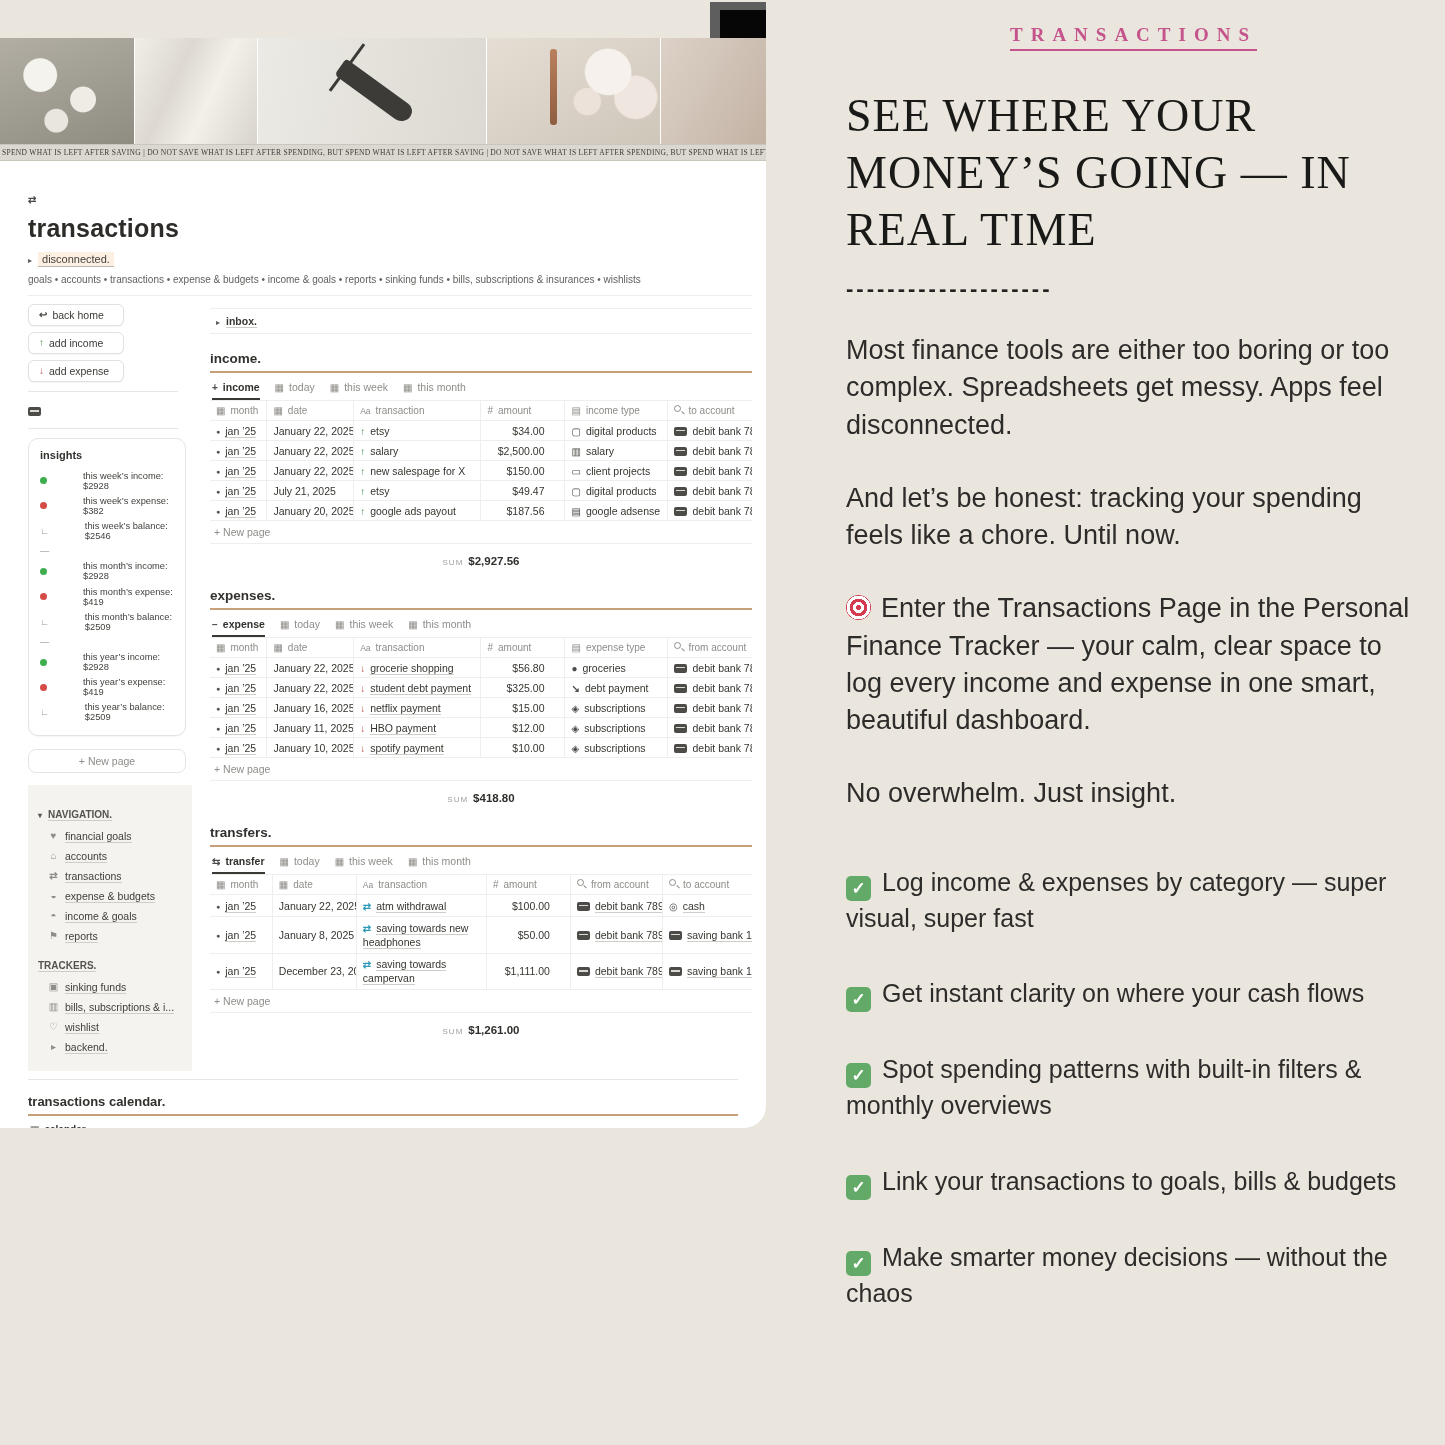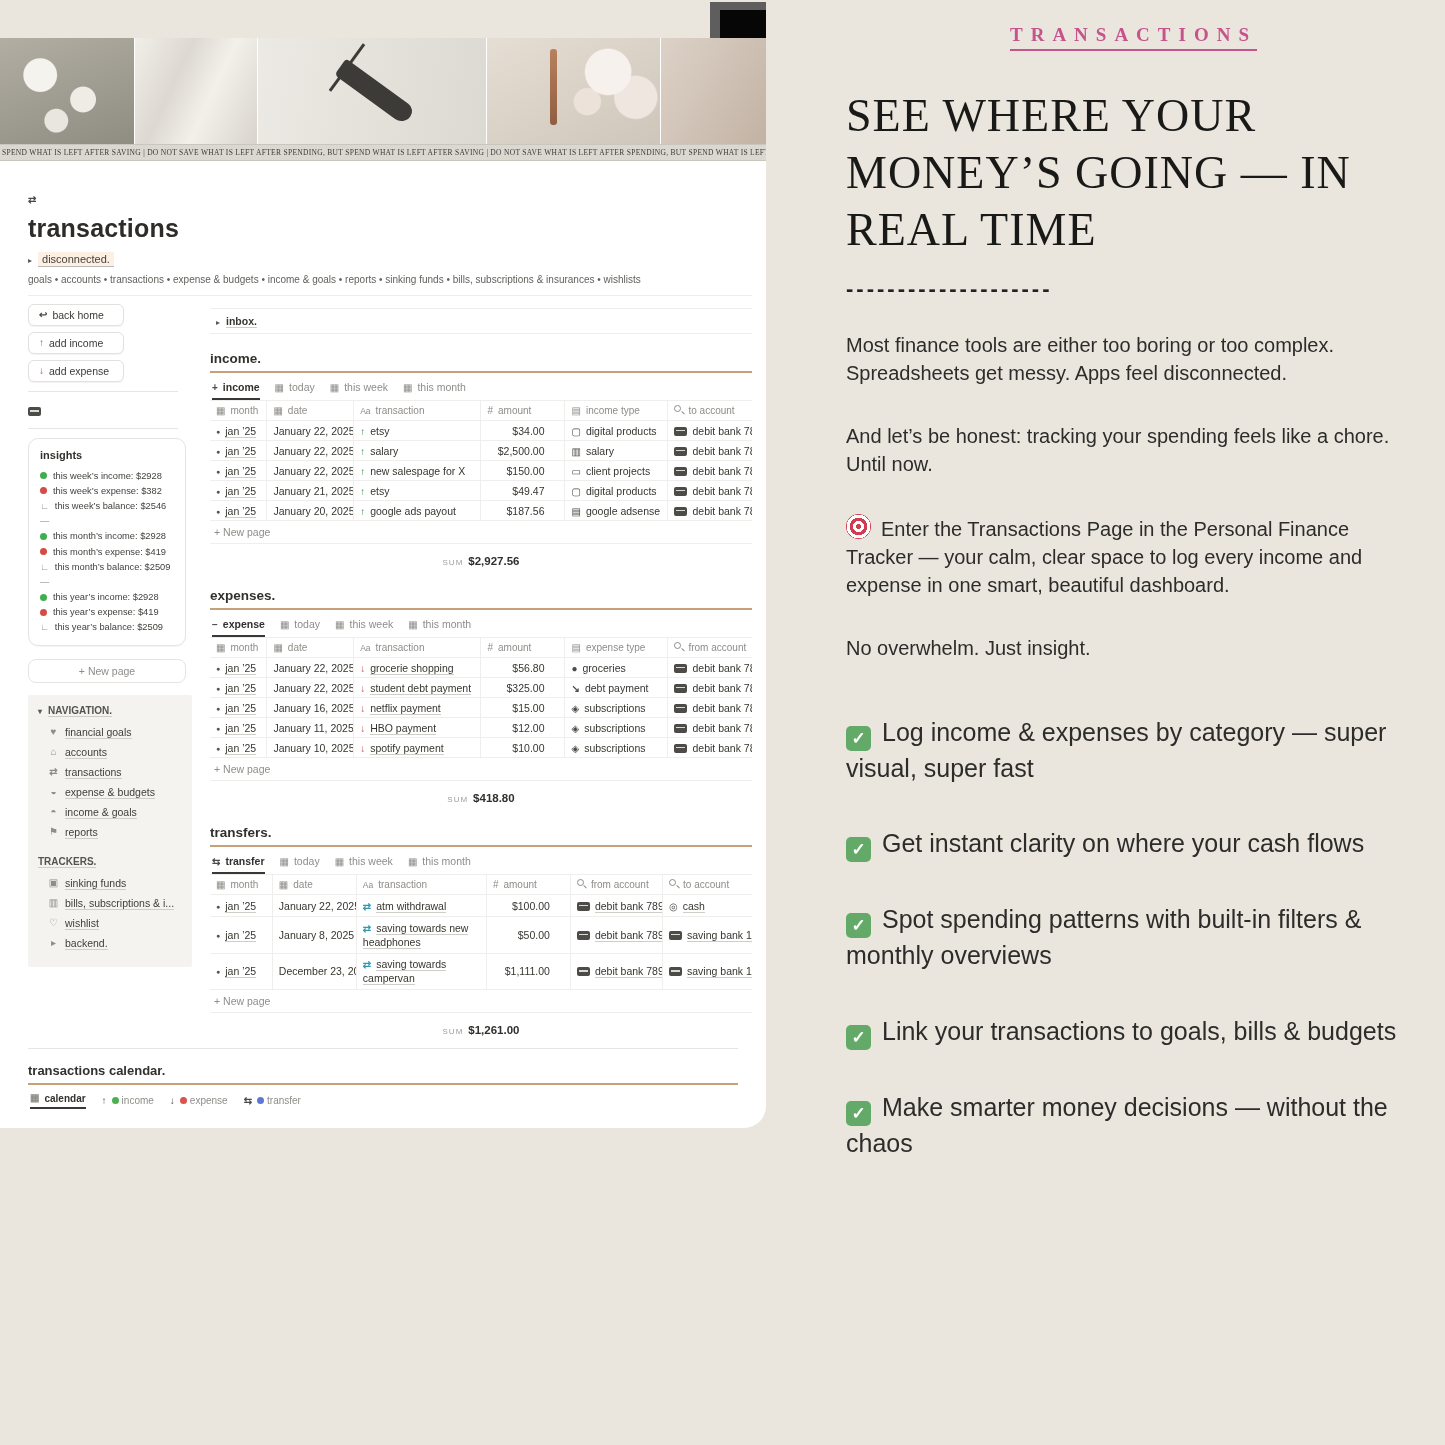--- a/index.html
+++ b/index.html
@@ -49,28 +49,28 @@
   .main{display:flex;gap:14px;margin-top:8px;}
   
   .sb{width:168px;flex-shrink:0;}
   .sb-btn{display:flex;align-items:center;width:fit-content;min-width:96px;background:#fff;
     border:1px solid #e3e1dd;border-radius:6px;padding:4px 10px;margin-bottom:6px;
     font-size:10.5px;color:#3c3a36;box-shadow:0 1px 1px rgba(0,0,0,.05);cursor:pointer;}
   .sb-div{border-top:1px solid #e8e6e2;margin:9px 0;width:150px;}
   .ins-card{background:#fff;border:1px solid #e6e4e0;border-radius:10px;padding:10px 11px;width:158px;
     box-shadow:0 1px 1px rgba(0,0,0,.04);}
   .ins-title{font-size:11px;font-weight:bold;color:#33312d;margin-bottom:7px;}
-  .ins-row{font-size:9.3px;color:#44423e;padding:2.6px 0;display:flex;align-items:center;}
+  .ins-row{font-size:9.3px;color:#44423e;padding:2.6px 0;display:flex;align-items:center;gap:30px;}
   .dot{width:7px;height:7px;border-radius:50%;display:inline-block;margin-right:6px;flex-shrink:0;}
   .dot.g{background:#3fae4e;} .dot.r{background:#d44c45;}
   .corner{color:#9a9894;margin-right:6px;font-size:9px;}
   .dashrow{color:#9a9894;}
   .newpage-btn{background:#fff;border:1px solid #e6e4e0;border-radius:8px;margin-top:13px;width:158px;
     text-align:center;padding:5px 0;font-size:10.5px;color:#8f8d89;cursor:pointer;}
-  .navblock{background:#f4f3f0;margin-top:12px;padding:10px 10px 14px;width:164px;border-radius:2px;}
+  .navblock{background:#f4f3f0;margin-top:12px;padding:24px 10px 14px;width:164px;border-radius:2px;}
   .nav-h{font-size:10px;font-weight:bold;color:#55534f;margin-bottom:6px;}
   .nav-h.mt{margin-top:14px;}
   .u{border-bottom:1px solid #cfcdc8;}
   .b{font-weight:bold;}
   .nav-item{font-size:10.5px;color:#3f3d39;padding:3.5px 0 3.5px 8px;display:flex;align-items:center;cursor:pointer;}
   .nav-item .ic{width:15px;margin-right:4px;text-align:center;}
   
   .col{flex:1;min-width:0;}
   .inbox{border-top:1px solid #efeeec;border-bottom:1px solid #efeeec;padding:6px 6px;margin-top:4px;
     font-size:10.5px;color:#37352f;cursor:pointer;}
@@ -112,21 +112,21 @@
   .mag::before{content:'';position:absolute;left:0;top:0;width:5px;height:5px;border:1.3px solid #8f8d89;border-radius:50%;}
   .mag::after{content:'';position:absolute;left:6.5px;top:6.5px;width:3.5px;height:1.4px;background:#8f8d89;transform:rotate(45deg);}
   
   .marketing{position:absolute;left:846px;top:24px;width:575px;}
   .eyebrow-wrap{text-align:center;}
   .eyebrow{display:inline-block;font-family:"Liberation Serif",serif;font-size:19px;font-weight:600;
     letter-spacing:8px;color:#c5548c;border-bottom:2px solid #c5548c;padding-bottom:3px;}
   .headline{font-family:"Liberation Serif",serif;font-size:46px;line-height:1.24;letter-spacing:1px;
     color:#191917;margin:36px 0 0;width:550px;font-weight:500;}
   .dashes{font-size:22px;font-weight:bold;letter-spacing:3px;color:#222;margin:18px 0 30px;}
-  .para{font-size:20px;line-height:1.38;color:#2d2c2a;margin:0 0 36px;}
+  .para{font-size:27px;line-height:1.38;color:#2d2c2a;margin:0 0 36px;}
   .para.tight{margin-bottom:30px;}
   .target{display:inline-block;width:25px;height:25px;border-radius:50%;vertical-align:-3px;margin-right:10px;
     background:radial-gradient(circle,#d23b50 0 13%,#fff 13% 31%,#d23b50 31% 49%,#fff 49% 67%,#d23b50 67% 100%);}
   .checklist{margin-top:52px;}
   .check-item{font-size:25px;line-height:1.42;color:#2d2c2a;margin-bottom:40px;}
   .check{display:inline-block;width:25px;height:25px;background:#63aa68;border-radius:5px;color:#fff;
     font-weight:bold;font-size:17px;line-height:25px;text-align:center;margin-right:11px;vertical-align:-3px;}
   
   .footer{position:absolute;left:0;bottom:0;width:100%;height:54px;background:#3e4a43;
     display:flex;align-items:center;justify-content:center;}
@@ -330,21 +330,21 @@
                     <tr>
                       <td><span class="ic ic-dot">●</span><span class="u">jan ’25</span></td>
                       <td><span>January 22, 2025</span></td>
                       <td><span class="ic ic-green ic-b">↑</span><span>new salespage for X</span></td>
                       <td class="r"><span>$150.00</span></td>
                       <td><span class="ic ic-dark">▭</span><span>client projects</span></td>
                       <td><span class="cc"></span><span>debit bank 789</span></td>
                     </tr>
                     <tr>
                       <td><span class="ic ic-dot">●</span><span class="u">jan ’25</span></td>
-                      <td><span>January 21, 2025</span></td>
+                      <td><span>July 21, 2025</span></td>
                       <td><span class="ic ic-green ic-b">↑</span><span>etsy</span></td>
                       <td class="r"><span>$49.47</span></td>
                       <td><span class="ic ic-dark">▢</span><span>digital products</span></td>
                       <td><span class="cc"></span><span>debit bank 789</span></td>
                     </tr>
                     <tr>
                       <td><span class="ic ic-dot">●</span><span class="u">jan ’25</span></td>
                       <td><span>January 20, 2025</span></td>
                       <td><span class="ic ic-green ic-b">↑</span><span>google ads payout</span></td>
                       <td class="r"><span>$187.56</span></td>

